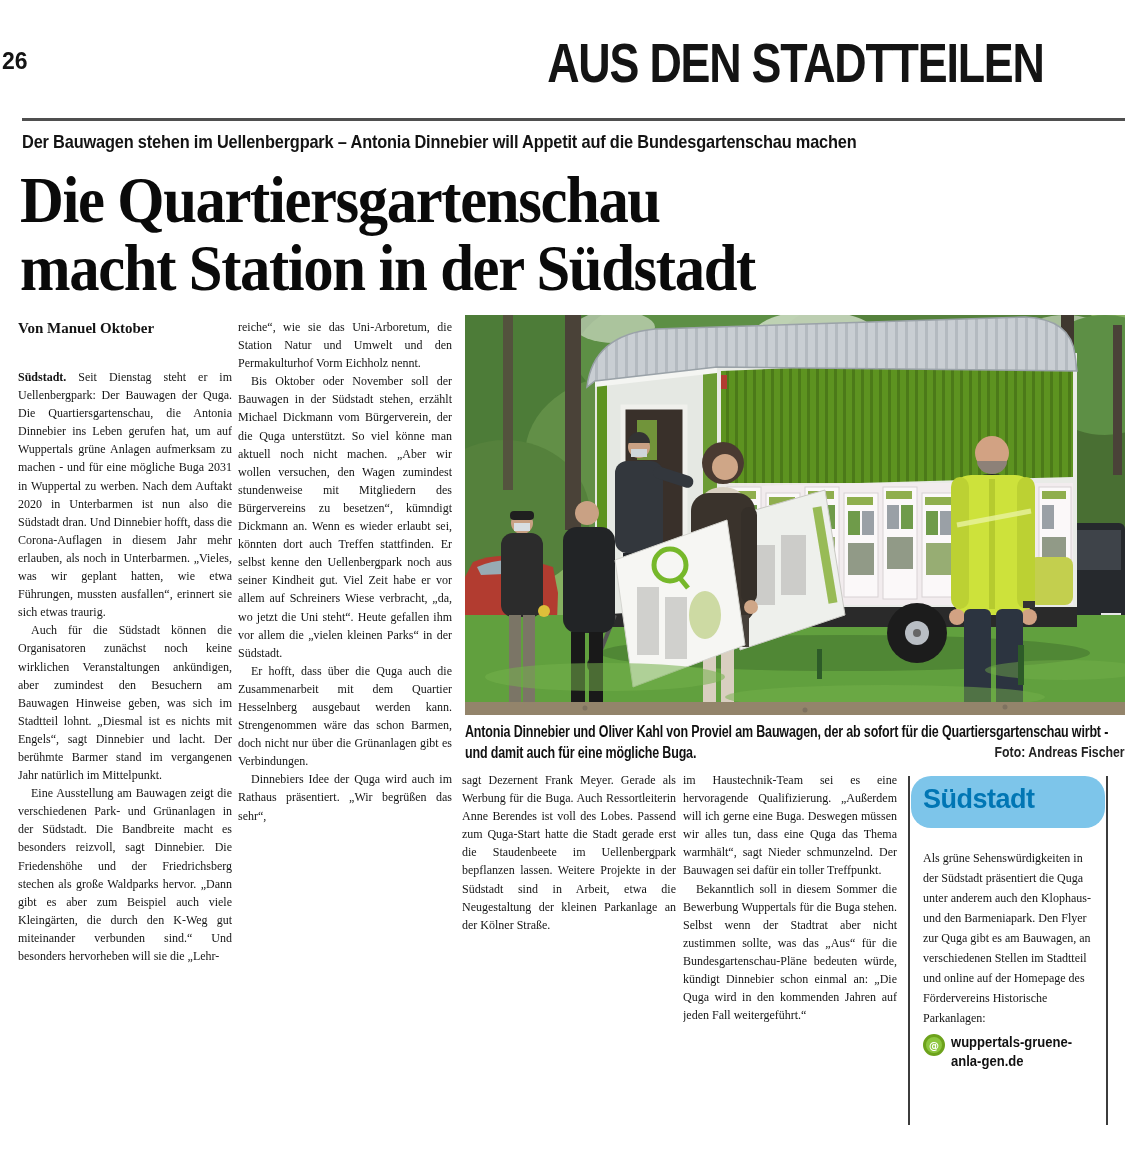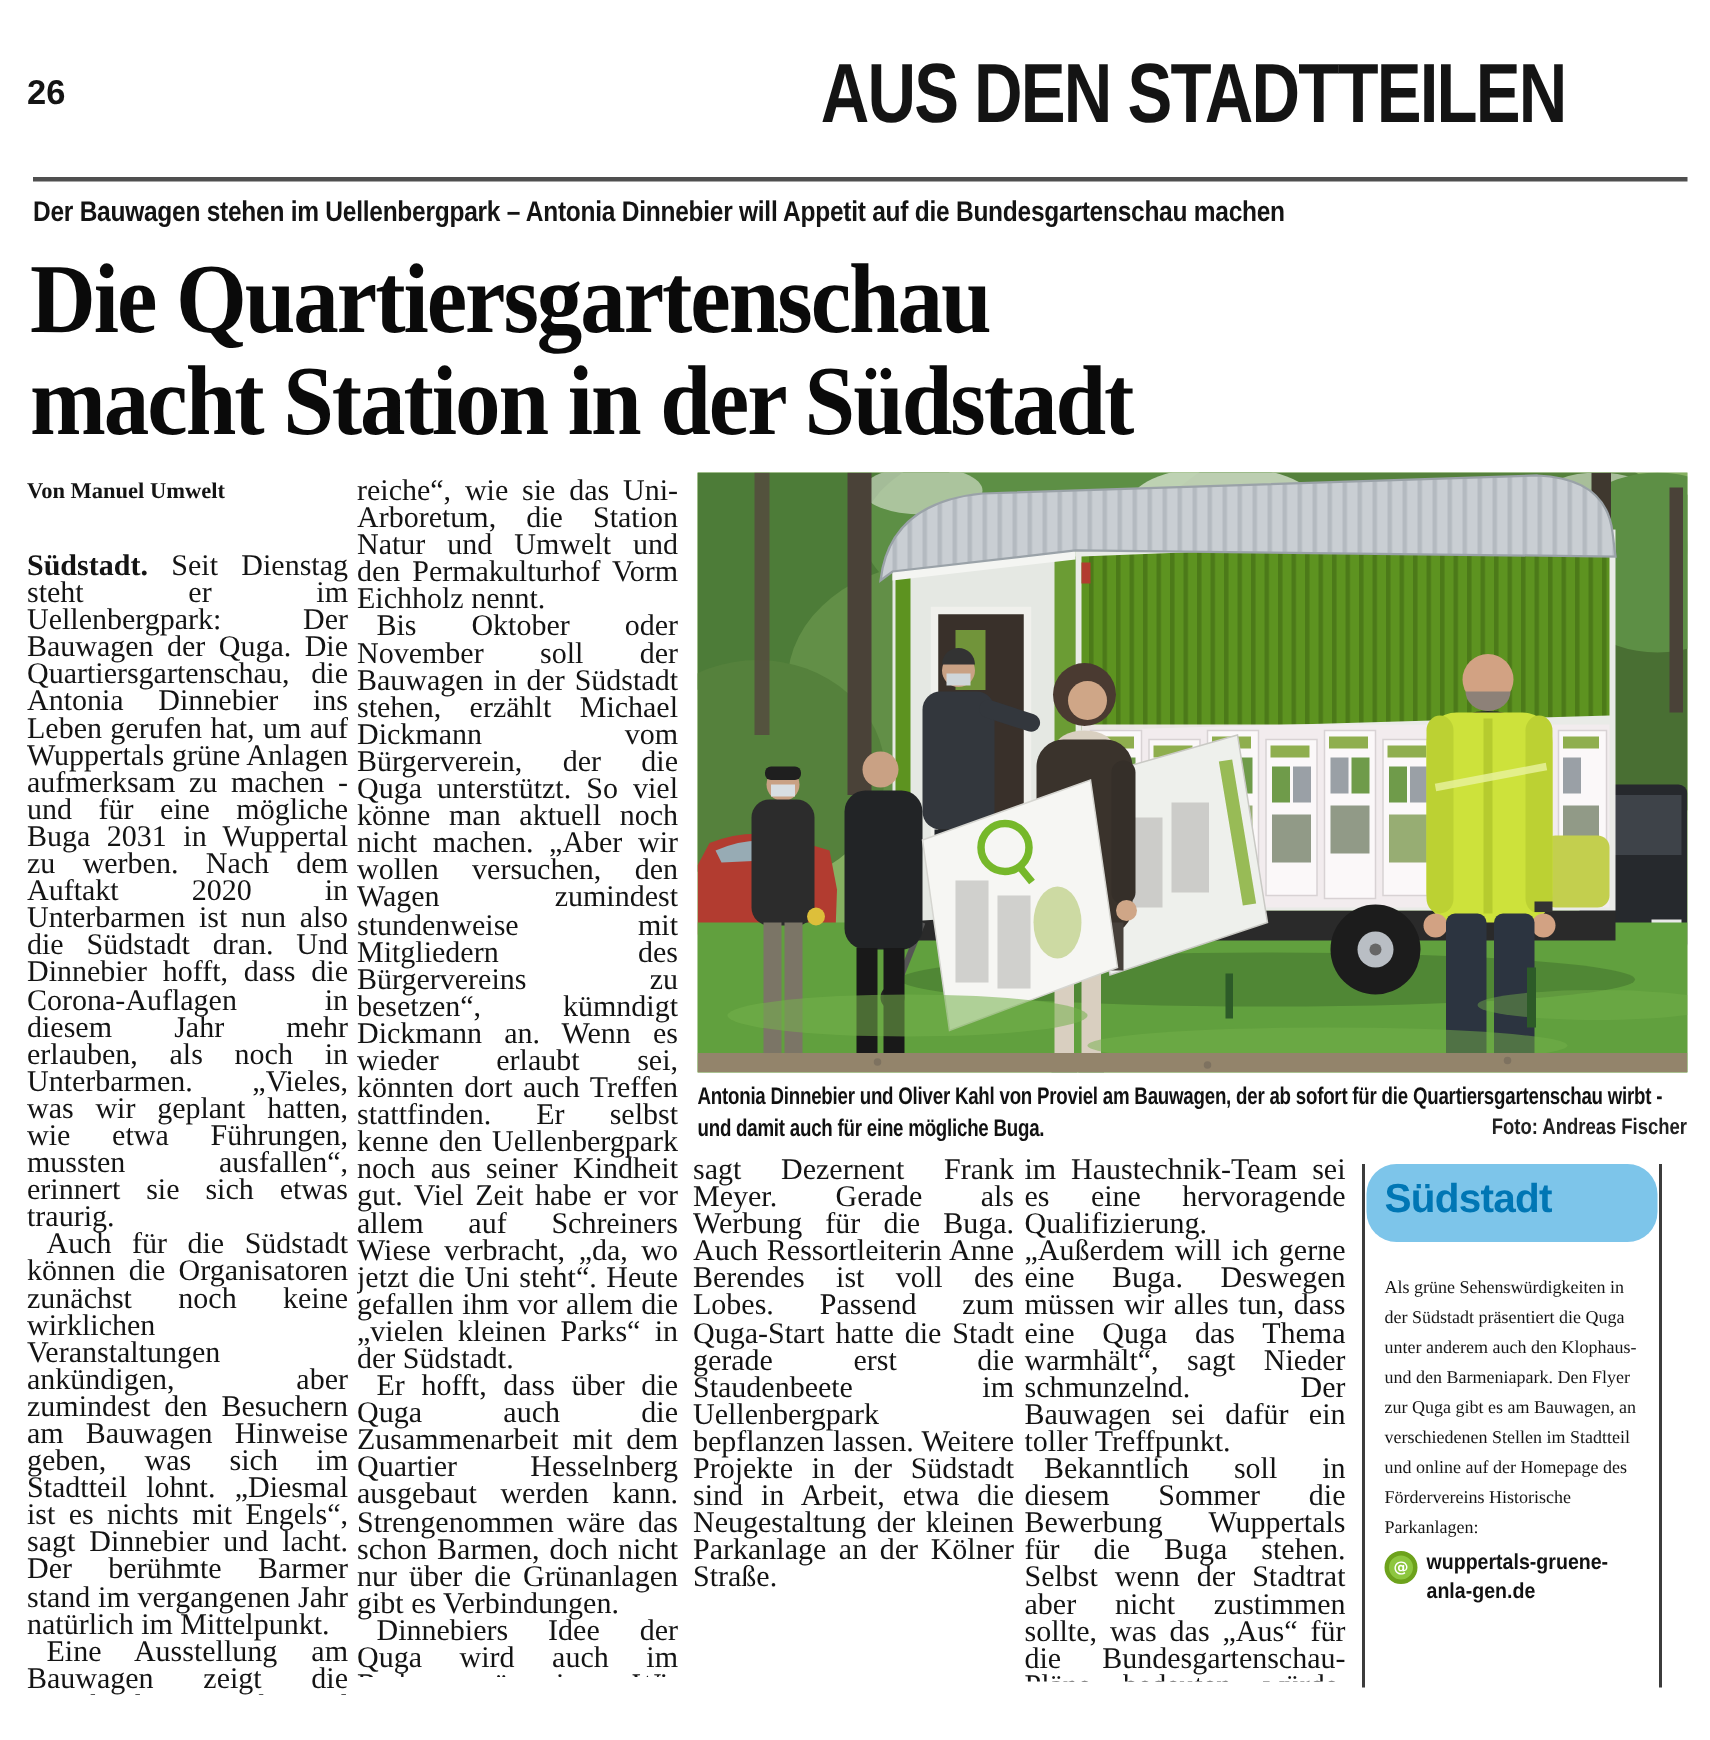--- a/index.html
+++ b/index.html
@@ -7,21 +7,21 @@
     position:relative;
     width:1140px;height:1160px;
     background:#ffffff;
     font-family:"Liberation Serif",serif;
     color:#141414;
     overflow:hidden;
   }
   .abs{position:absolute;}
 
   
-  #page-number{left:18px;top:48px;font:700 23px "Liberation Sans",sans-serif;}
+  #page-number{left:2px;top:48px;font:700 23px "Liberation Sans",sans-serif;}
   #section-title{
     top:62px;right:96px;
     font:700 56px "Liberation Sans",sans-serif;
     letter-spacing:-1.5px;white-space:nowrap;
     transform:scaleX(.8) translateY(-50%);transform-origin:100% 0;
   }
   #top-rule{left:22px;top:118px;width:1103px;height:3px;background:var(--rule-gray,#4f4f4f);}
   #kicker{
     left:22px;top:131px;
     font:700 19px "Liberation Sans",sans-serif;
@@ -35,21 +35,21 @@
     font-weight:700;font-size:66px;line-height:68px;
     letter-spacing:-1.5px;color:#0a0a0a;
     transform:scaleX(.92);transform-origin:0 0;
     white-space:nowrap;
   }
 
   
   #byline{left:18px;top:320px;font:700 15px "Liberation Serif",serif;}
   .col{
     width:214px;
-    font-size:20px;line-height:18.1px;
+    font-size:12px;line-height:18.1px;
     text-align:justify;
     overflow:hidden;
     font-family:Liberation Serif, serif;
   }
   .col p{margin:0;}
   .col p.ind{text-indent:13px;}
   .lead{font-weight:700;}
   #col1{left:18px;top:368px;height:762px;}
   #col2{left:238px;top:318px;height:800px;}
   #col3{left:462px;top:771px;height:350px;}
@@ -109,21 +109,21 @@
 
 <div class="abs" id="page-number">26</div>
 <div class="abs" id="section-title">AUS DEN STADTTEILEN</div>
 <div class="abs" id="top-rule"></div>
 <div class="abs" id="kicker">Der Bauwagen stehen im Uellenbergpark – Antonia Dinnebier will Appetit auf die Bundesgartenschau machen</div>
 <div class="abs" id="headline">
   <div>Die Quartiersgartenschau</div>
   <div>macht Station in der Südstadt</div>
 </div>
 
-<div class="abs" id="byline">Von Manuel Umwelt</div>
+<div class="abs" id="byline">Von Manuel Oktober</div>
 <div class="abs col" id="col1">
     <p class=""><span class="lead">Südstadt.</span> Seit Dienstag steht er im Uellenbergpark: Der Bauwagen der Quga. Die Quartiersgartenschau, die Antonia Dinnebier ins Leben gerufen hat, um auf Wuppertals grüne Anlagen aufmerksam zu machen - und für eine mögliche Buga 2031 in Wuppertal zu werben. Nach dem Auftakt 2020 in Unterbarmen ist nun also die Südstadt dran. Und Dinnebier hofft, dass die Corona-Auflagen in diesem Jahr mehr erlauben, als noch in Unterbarmen. „Vieles, was wir geplant hatten, wie etwa Führungen, mussten ausfallen“, erinnert sie sich etwas traurig.</p>
     <p class="ind">Auch für die Südstadt können die Organisatoren zunächst noch keine wirklichen Veranstaltungen ankündigen, aber zumindest den Besuchern am Bauwagen Hinweise geben, was sich im Stadtteil lohnt. „Diesmal ist es nichts mit Engels“, sagt Dinnebier und lacht. Der berühmte Barmer stand im vergangenen Jahr natürlich im Mittelpunkt.</p>
     <p class="ind">Eine Ausstellung am Bauwagen zeigt die verschiedenen Park- und Grünanlagen in der Südstadt. Die Bandbreite macht es besonders reizvoll, sagt Dinnebier. Die Friedenshöhe und der Friedrichsberg stechen als große Waldparks hervor. „Dann gibt es aber zum Beispiel auch viele Kleingärten, die durch den K-Weg gut miteinander verbunden sind.“ Und besonders hervorheben will sie die „Lehr-</p>
   </div>
 <div class="abs col" id="col2">
     <p class="">reiche“, wie sie das Uni-Arboretum, die Station Natur und Umwelt und den Permakulturhof Vorm Eichholz nennt.</p>
     <p class="ind">Bis Oktober oder November soll der Bauwagen in der Südstadt stehen, erzählt Michael Dickmann vom Bürgerverein, der die Quga unterstützt. So viel könne man aktuell noch nicht machen. „Aber wir wollen versuchen, den Wagen zumindest stundenweise mit Mitgliedern des Bürgervereins zu besetzen“, kümndigt Dickmann an. Wenn es wieder erlaubt sei, könnten dort auch Treffen stattfinden. Er selbst kenne den Uellenbergpark noch aus seiner Kindheit gut. Viel Zeit habe er vor allem auf Schreiners Wiese verbracht, „da, wo jetzt die Uni steht“. Heute gefallen ihm vor allem die „vielen kleinen Parks“ in der Südstadt.</p>
     <p class="ind">Er hofft, dass über die Quga auch die Zusammenarbeit mit dem Quartier Hesselnberg ausgebaut werden kann. Strengenommen wäre das schon Barmen, doch nicht nur über die Grünanlagen gibt es Verbindungen.</p>
     <p class="ind">Dinnebiers Idee der Quga wird auch im Rathaus präsentiert. „Wir begrüßen das sehr“,</p>

